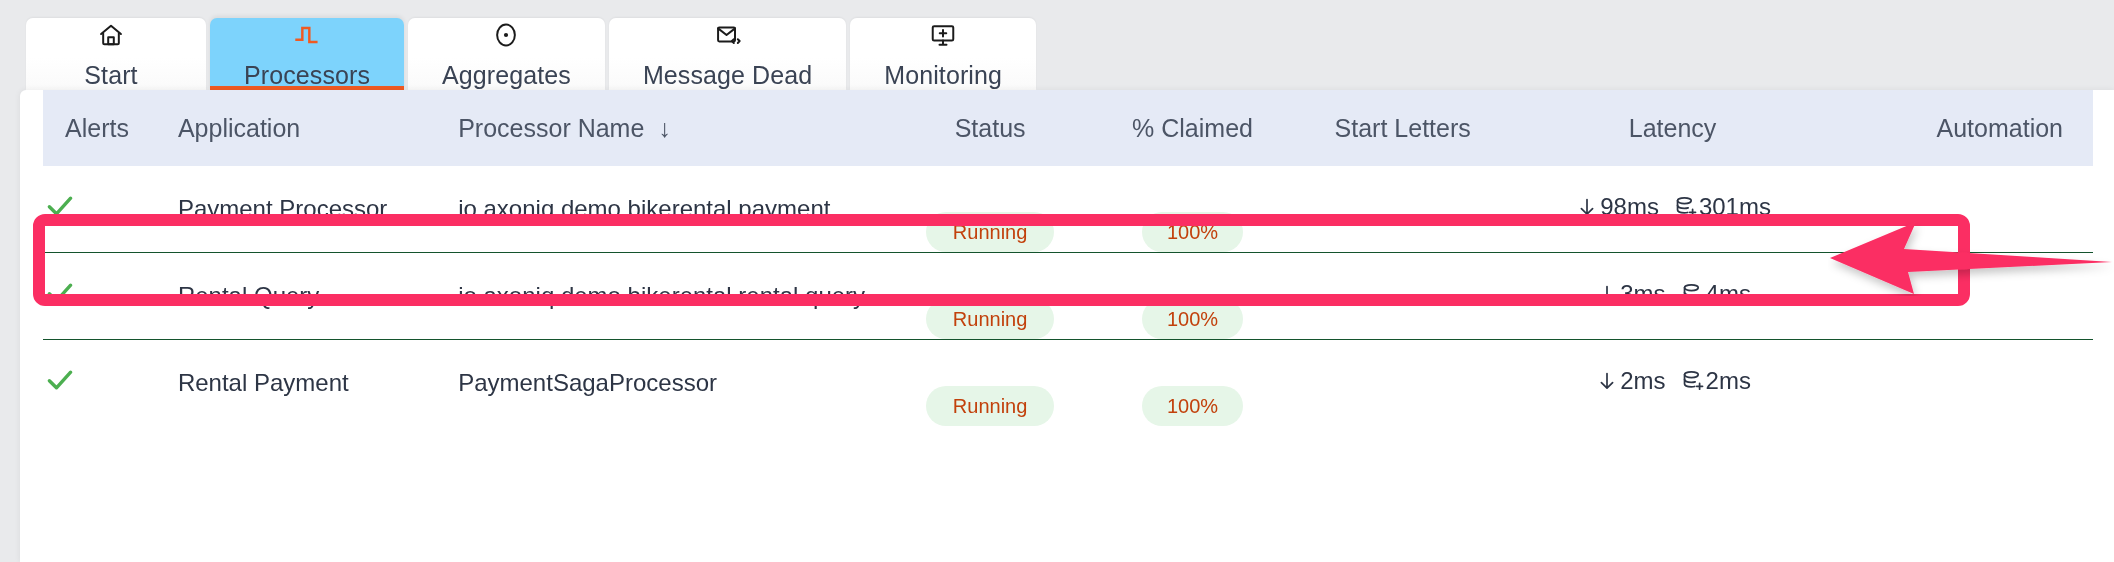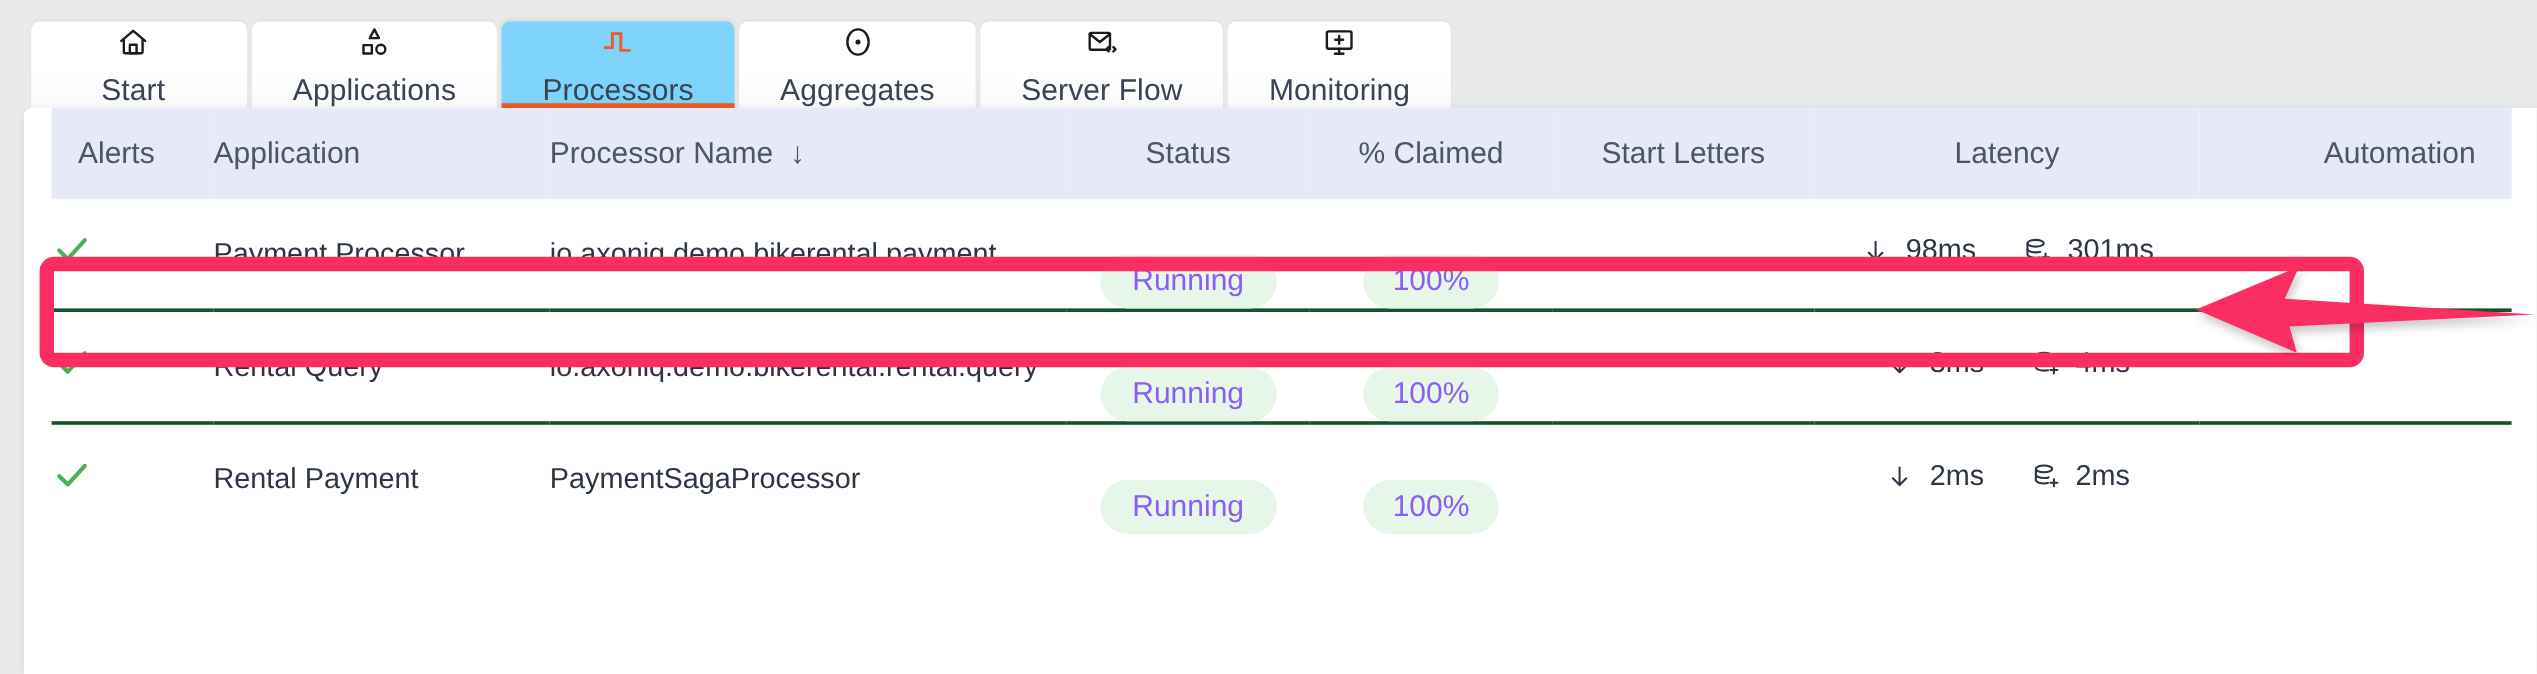--- a/index.html
+++ b/index.html
@@ -96,49 +96,49 @@
   .c-claimed  { width:195px; }
   .c-dead     { width:210px; }
   .c-latency  { width:310px; }
   .c-auto     { width:250px; }
 
   .c-status .th-inner, .c-claimed .th-inner,
   .c-dead .th-inner, .c-latency .th-inner { justify-content:center; }
   .c-auto .th-inner { justify-content:flex-end; padding-right:30px; }
 
   #processor-table tbody tr { height:83px; }
-  #processor-table tbody tr + tr { border-top:3px solid #14532d; }
+  #processor-table tbody tr + tr { border-top:1px solid #14532d; }
   #processor-table td {
     font-size:24px;
     color:#2d3545;
     vertical-align:middle;
     padding:0;
     white-space:nowrap;
   }
   td.cell-alerts { padding-left:22px; }
   td.cell-status, td.cell-claimed, td.cell-dead, td.cell-latency { text-align:center; }
 
   .check-icon { display:inline-block; width:34px; height:34px; }
 
   .pill {
     display:inline-block;
     background:#e6f6e8;
-    color:#8b5cf6;
-    font-size:25px;
+    color:#c2410c;
+    font-size:20px;
     border-radius:24px;
     padding:10px 27px;
     line-height:1;
     margin-top:46px;
   }
   .pill.claimed { padding:10px 25px; }
 
   .latency-wrap {
     display:inline-flex;
     align-items:center;
-    gap:12px;
+    gap:0;
     font-size:24px;
     color:#2d3545;
   }
   .latency-wrap .gap { width:14px; }
   .lat-icon { display:inline-flex; align-items:center; justify-content:center; width:26px; height:28px; }
 
   
   #annotation { position:absolute; left:0; top:0; width:2114px; height:562px; pointer-events:none; }
   #highlight-box {
     position:absolute;
@@ -159,30 +159,20 @@
     <span class="tab-icon">
       <svg width="28" height="28" viewBox="0 0 24 24" fill="none" stroke="#1b1b1b" stroke-width="1.7" stroke-linecap="round" stroke-linejoin="round">
         <path d="M3.5 11.2 12 4l8.5 7.2"></path>
           <path d="M5.3 10.5V19a1 1 0 0 0 1 1h11.4a1 1 0 0 0 1-1v-8.5"></path>
         <rect x="9.6" y="14" width="4.8" height="6"></rect>
       </svg>
     </span>
     <span class="tab-label">Start</span>
   </div>
 
-  <div class="tab">
-    <span class="tab-icon">
-      <svg width="28" height="28" viewBox="0 0 24 24" fill="none" stroke="#1b1b1b" stroke-width="1.7" stroke-linejoin="round">
-        <path d="M12 3 8.7 9.2h6.6L12 3z"></path>
-        <rect x="4.2" y="14.2" width="6" height="6"></rect>
-        <circle cx="16.6" cy="17.2" r="3.2"></circle>
-      </svg>
-    </span>
-    <span class="tab-label">Applications</span>
-  </div>
 
   <div class="tab active">
     <span class="tab-icon">
       <svg width="28" height="28" viewBox="0 0 24 24" fill="none" stroke="#f05a22" stroke-width="2.1" stroke-linecap="square" stroke-linejoin="miter">
         <path d="M3 16h5V6h6v12h6"></path>
       </svg>
     </span>
     <span class="tab-label">Processors</span>
   </div>
 
@@ -198,21 +188,21 @@
 
 
   <div class="tab">
     <span class="tab-icon">
       <svg width="28" height="28" viewBox="0 0 24 24" fill="none" stroke="#1b1b1b" stroke-width="1.7" stroke-linecap="round" stroke-linejoin="round">
         <rect x="3.5" y="5.5" width="14.5" height="12" rx="1"></rect>
         <path d="M3.5 6.3 10.75 12 18 6.3"></path>
         <path d="M17 15.6l-1.6 1.6 1.6 1.6M20.4 15.6l1.6 1.6-1.6 1.6"></path>
       </svg>
     </span>
-    <span class="tab-label">Server Flow</span>
+    <span class="tab-label">Message Dead</span>
   </div>
 
   <div class="tab">
     <span class="tab-icon">
       <svg width="28" height="28" viewBox="0 0 24 24" fill="none" stroke="#1b1b1b" stroke-width="1.7" stroke-linecap="round" stroke-linejoin="round">
         <rect x="3.2" y="4.4" width="17.6" height="12.4" rx="1.2"></rect>
         <path d="M9 20.4h6M12 16.8v3.6"></path>
         <path d="M12 7.6v5.6M9.2 10.4h5.6"></path>
       </svg>
     </span>

